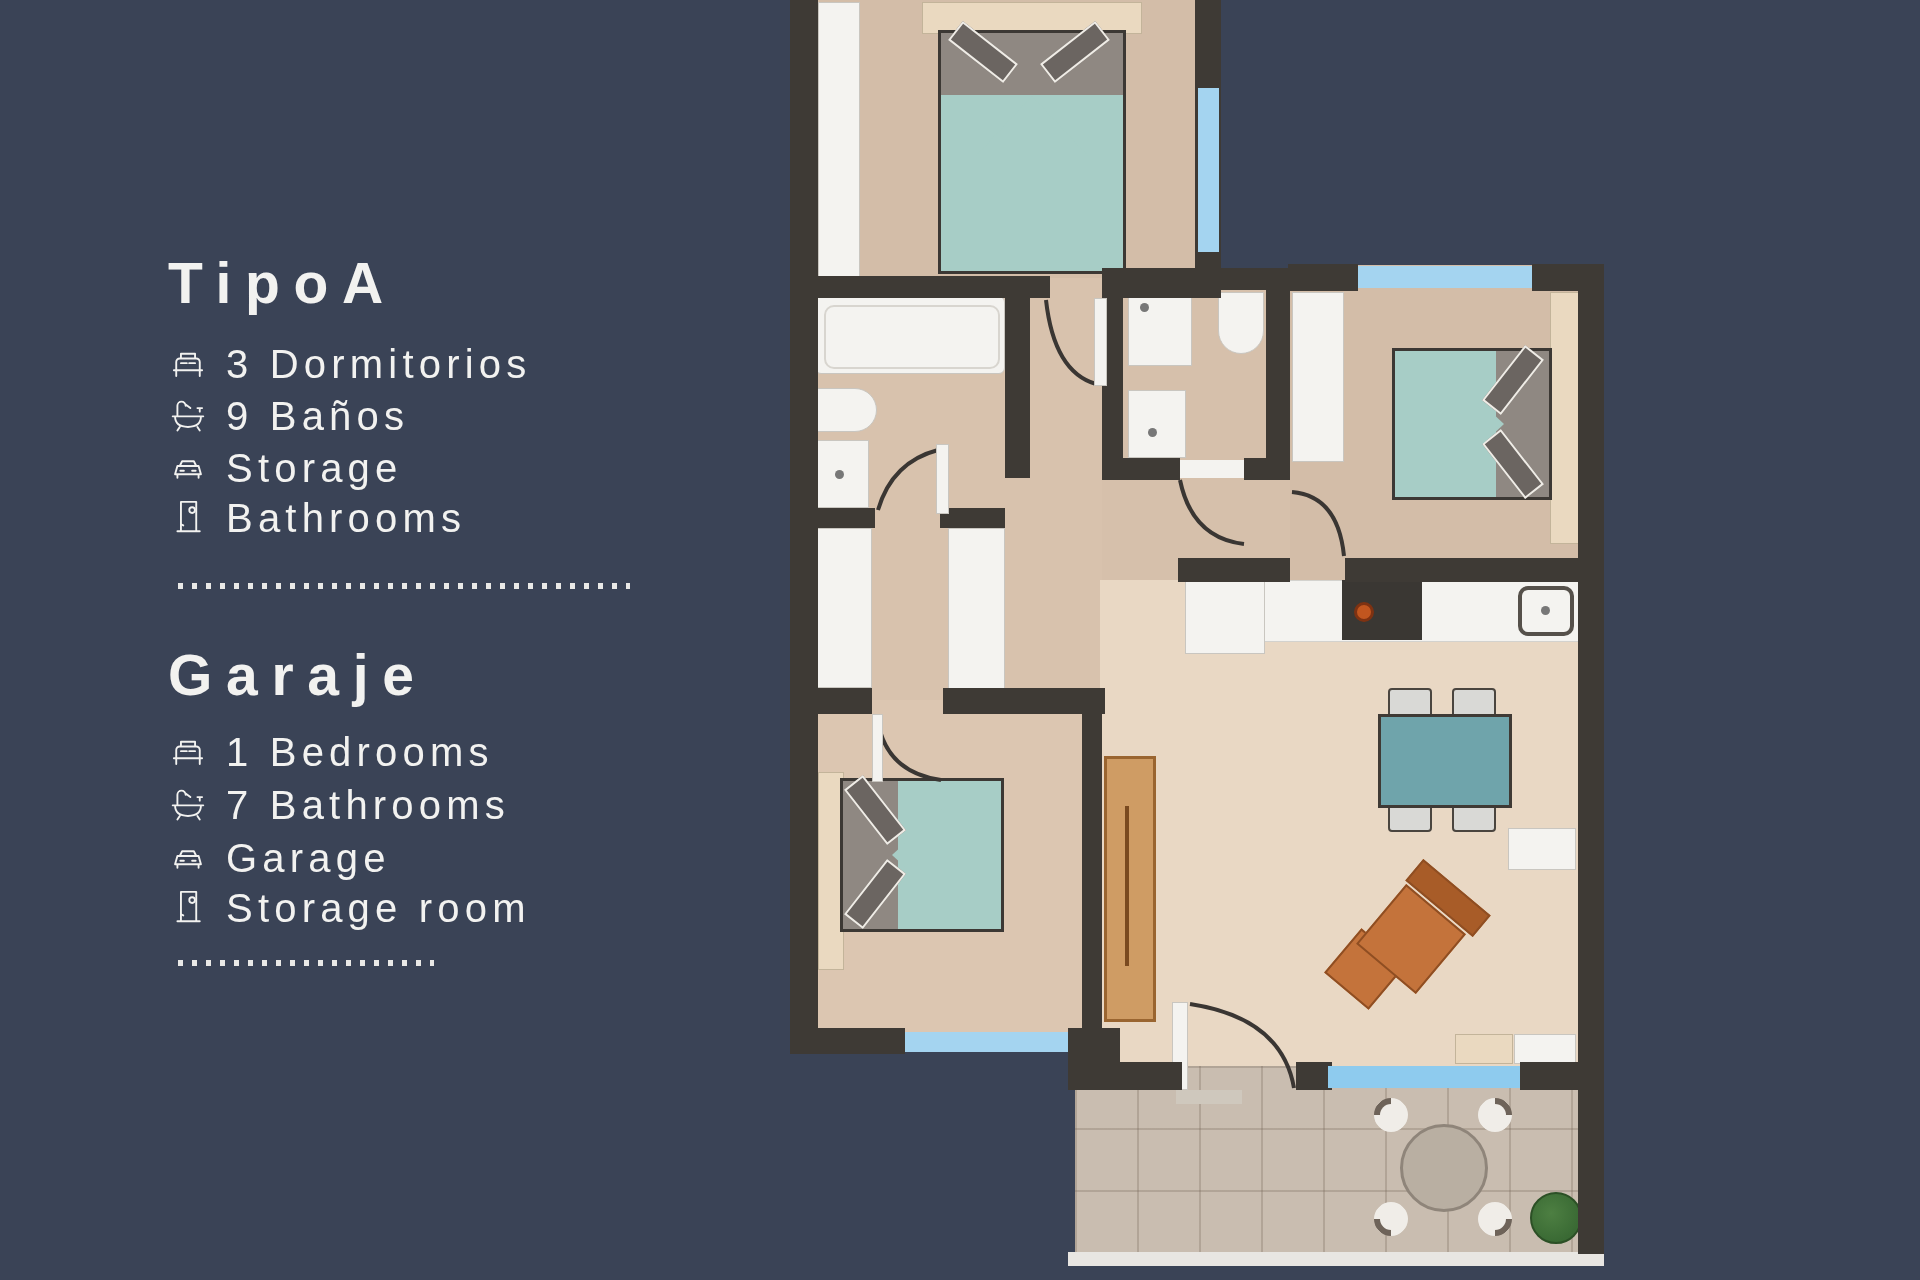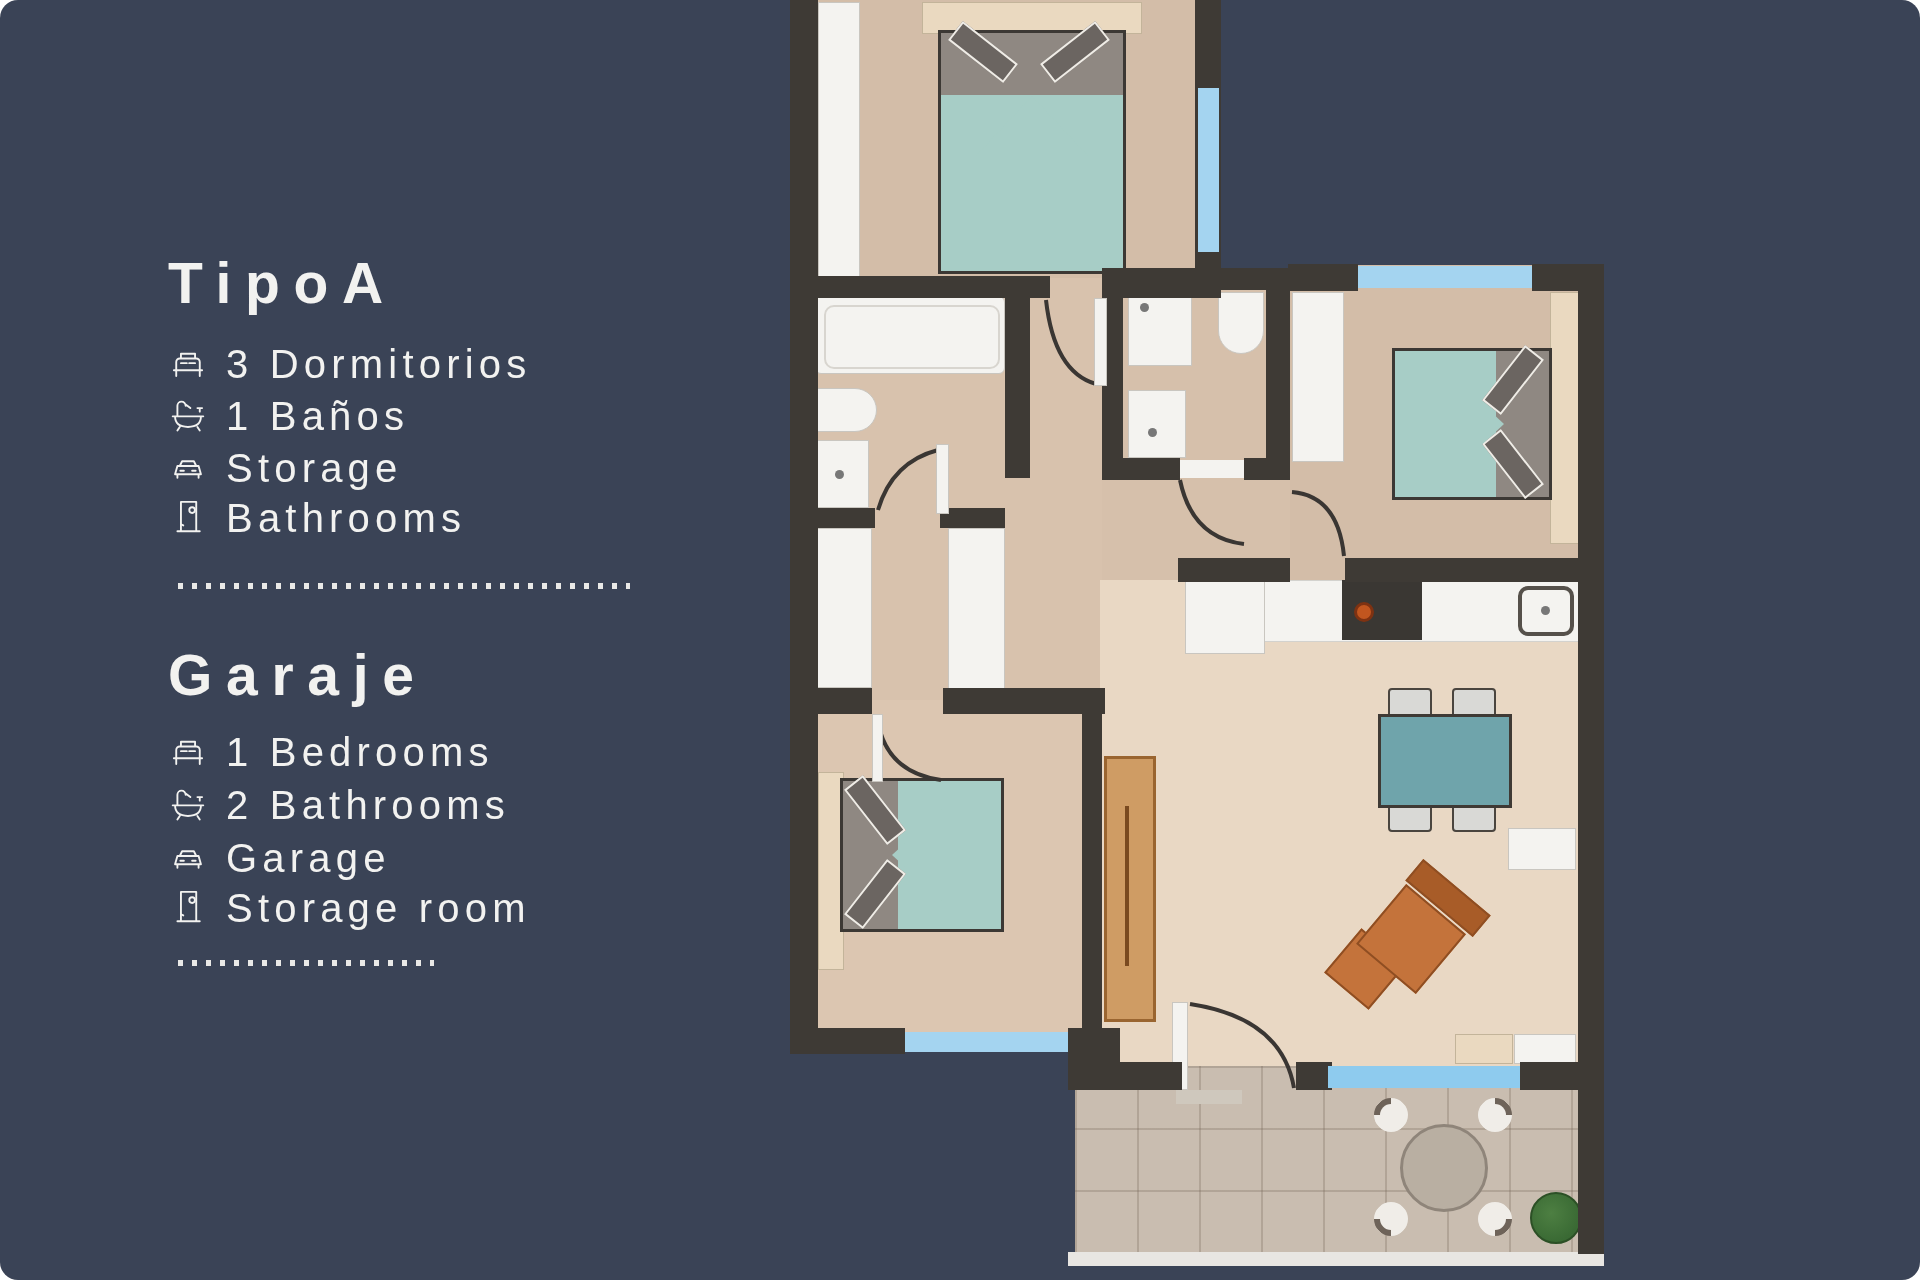--- a/index.html
+++ b/index.html
@@ -3,21 +3,21 @@
 <meta charset="utf-8">
 <style>
   :root{
     --navy:#3a4356; --ink:#f2f2f0; --wall:#3e3a35; --floor1:#d3bda8; --floor2:#d8c2ad;
     --floor3:#dcc6b1; --floor-liv:#e9d8c4; --win:#a4d4f0; --win2:#8ecbee; --teal:#a7cdc6;
     --cream:#ead9c0; --white:#f4f3f0; --tile:#c9bdb0; --orange:#c4733b; --wood:#cf9c64;
     --table:#6fa4ab; --plant:#3a6a34;
   }
   html,body{margin:0;padding:0;}
   #screen{position:relative;width:1920px;height:1280px;background:var(--navy);
-    font-family:"Liberation Sans", sans-serif;overflow:hidden;border-radius:18px;}
+    font-family:"Liberation Sans", sans-serif;overflow:hidden;}
   
   .panel{position:absolute;left:0;top:0;width:700px;height:1280px;}
   .sec-title{position:absolute;left:168px;color:var(--ink);font-size:57px;font-weight:bold;
     letter-spacing:.24em;white-space:nowrap;}
   .feat-row{position:absolute;left:168px;display:flex;align-items:flex-start;height:46px;}
   .feat-icon{width:40px;height:40px;flex:0 0 40px;margin-right:18px;}
   .feat-icon svg{width:100%;height:100%;stroke:var(--ink);fill:none;stroke-width:1.6;
     stroke-linecap:round;stroke-linejoin:round;}
   .feat-label{color:var(--ink);font-size:40px;letter-spacing:.13em;white-space:nowrap;}
   .dotline{position:absolute;height:6px;
@@ -53,21 +53,21 @@
           </svg>
       </span>
       <span class="feat-label">3 Dormitorios</span>
     </div>
     <div class="feat-row" style="top:394px">
       <span class="feat-icon">
         <svg viewBox="0 0 34 34">
             <path d="M4 19 h26 M6 19 c0 6 4 9 11 9 s11-3 11-9 M8 19 v-9 a3.5 3.5 0 0 1 7 0 M15 9 l4 3 M10 28 l-2 3 M25 28 l2 3 M25 12 h4 M27 12 v3"></path>
           </svg>
       </span>
-      <span class="feat-label">1 Baños</span>
+      <span class="feat-label">9 Baños</span>
     </div>
     <div class="feat-row" style="top:446px">
       <span class="feat-icon">
         <svg viewBox="0 0 34 34">
             <path d="M6 24 h22 M8 24 v3 M26 24 v3 M6 24 l2-7 h18 l2 7 M10 17 l2-4 h10 l2 4 M10.5 21 h3 M20.5 21 h3"></path>
           </svg>
       </span>
       <span class="feat-label">Storage</span>
     </div>
     <div class="feat-row" style="top:496px">
@@ -92,21 +92,21 @@
           </svg>
       </span>
       <span class="feat-label">1 Bedrooms</span>
     </div>
     <div class="feat-row" style="top:783px">
       <span class="feat-icon">
         <svg viewBox="0 0 34 34">
             <path d="M4 19 h26 M6 19 c0 6 4 9 11 9 s11-3 11-9 M8 19 v-9 a3.5 3.5 0 0 1 7 0 M15 9 l4 3 M10 28 l-2 3 M25 28 l2 3 M25 12 h4 M27 12 v3"></path>
           </svg>
       </span>
-      <span class="feat-label">2 Bathrooms</span>
+      <span class="feat-label">7 Bathrooms</span>
     </div>
     <div class="feat-row" style="top:886px">
       <span class="feat-icon">
         <svg viewBox="0 0 34 34">
             <path d="M11 5 h13 v25 h-13 z M8 30 h19"></path>
             <circle cx="20.5" cy="12" r="2.4"></circle>
             <path d="M11 24 l2 1"></path>
           </svg>
       </span>
       <span class="feat-label">Storage room</span>

